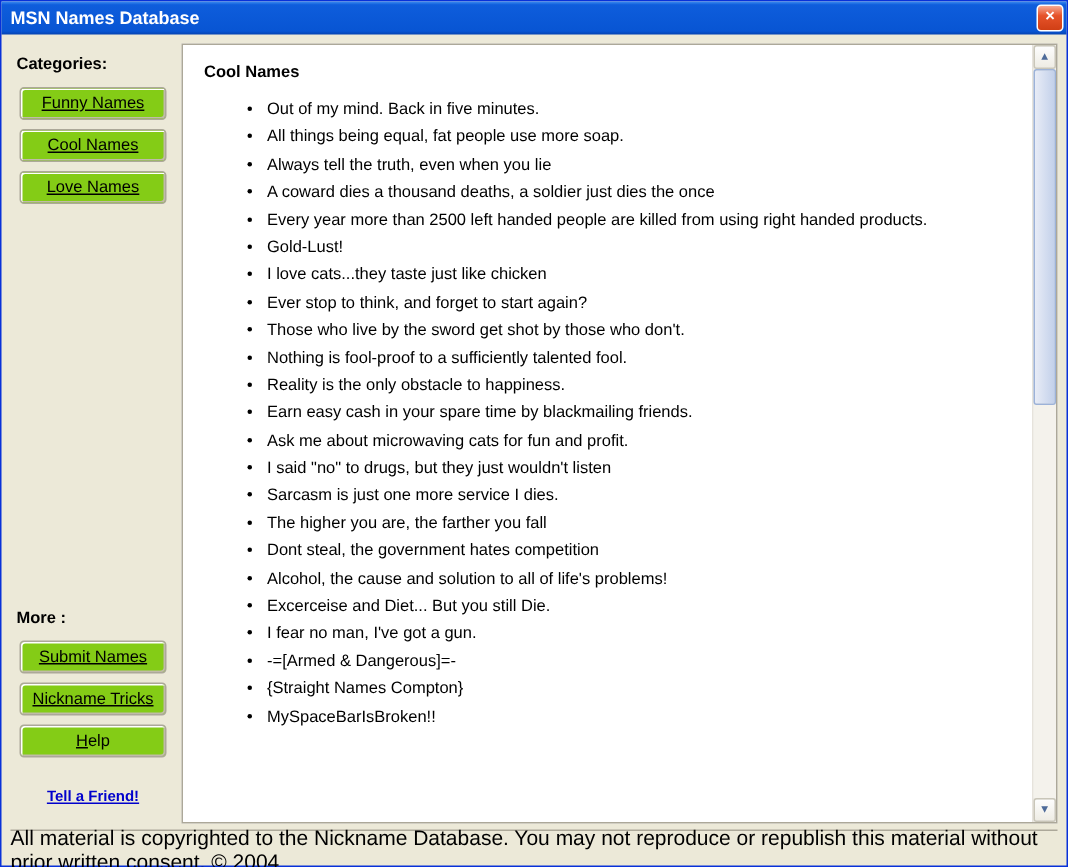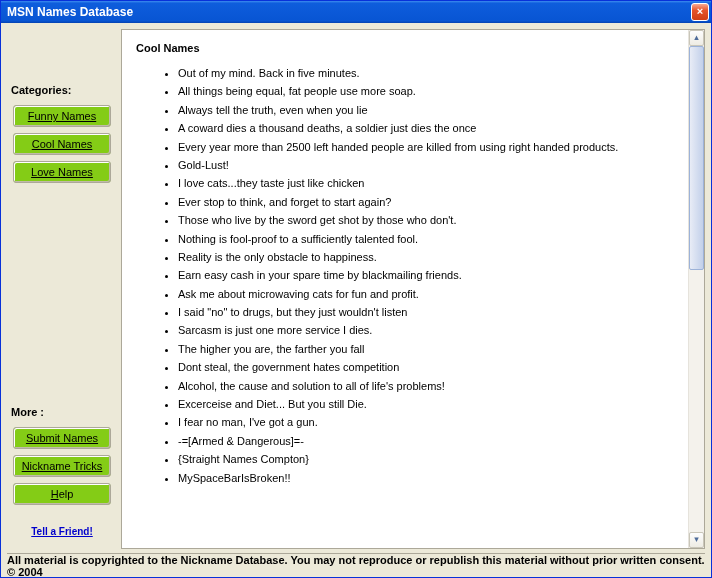--- a/index.html
+++ b/index.html
@@ -47,21 +47,20 @@
     display: flex;
     padding: 6px 6px 2px 6px;
     gap: 4px;
     min-height: 0;
   }
   .sidebar {
     width: 110px;
     display: flex;
     flex-direction: column;
     padding: 4px 2px;
-    margin-top: 47px;
   }
   .side-heading {
     font-weight: bold;
     font-size: 11px;
     margin: 4px 2px 6px 2px;
     color: #000;
   }
   .side-btn {
     background: #84cc16;
     border: 1px solid #aca899;
@@ -147,27 +146,26 @@
     height: 46%;
     background: linear-gradient(to right, #e8ecf6, #c2d0ea);
     border: 1px solid #9cb2d8;
     border-radius: 2px;
     cursor: pointer;
   }
   .footer {
     border-top: 1px solid #aca899;
     margin: 2px 6px 4px 6px;
     padding-top: 4px;
-    font-size: 11px;
+    font-size: 14px;
     font-family: Verdana, Tahoma, sans-serif;
     color: #000;
     height: 20px;
     display: flex;
     align-items: center;
-    font-weight: bold;
   }
 </style>
 </head>
 <body>
 
 <div class="window">
 
   <div class="titlebar">
     <div class="titlebar-title">MSN Names Database</div>
     <div class="close-btn">×</div>

